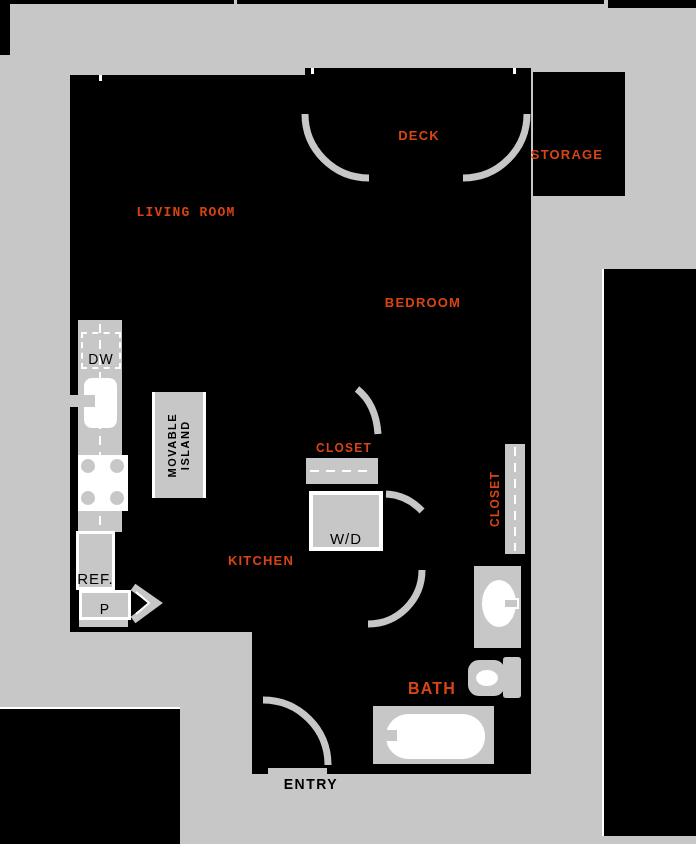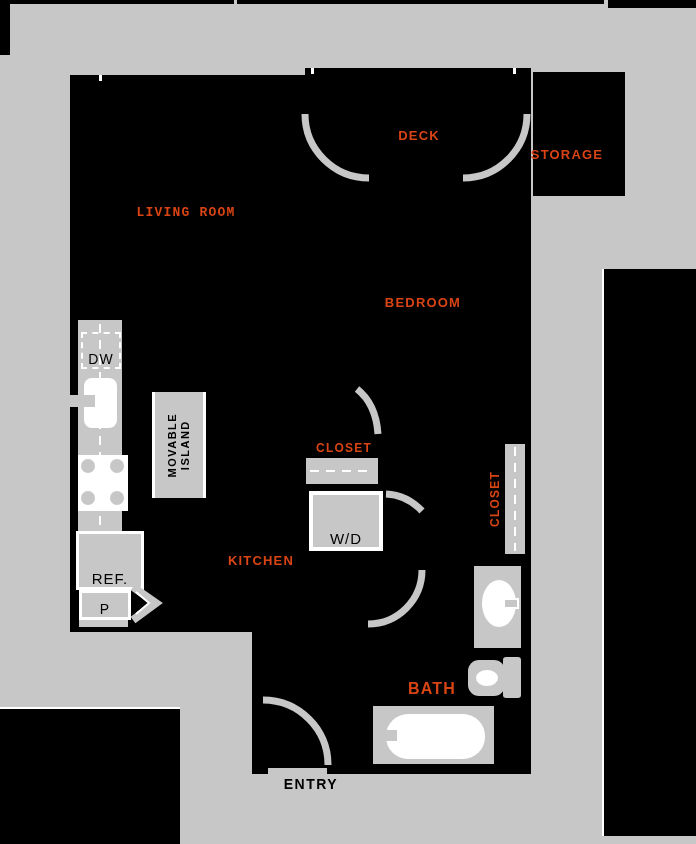--- a/index.html
+++ b/index.html
@@ -58,21 +58,21 @@
   <div class="abs" style="left:84px;top:378px;width:33px;height:50px;background:#fff;border-radius:8px;"></div>
   <div class="abs fix" style="left:68px;top:395px;width:27px;height:12px;"></div>
 
   <div class="abs" style="left:78px;top:455px;width:50px;height:56px;background:#fff;">
     <div class="burner" style="left:3px;top:4px;"></div>
     <div class="burner" style="left:32px;top:4px;"></div>
     <div class="burner" style="left:3px;top:36px;"></div>
     <div class="burner" style="left:32px;top:36px;"></div>
   </div>
 
-  <div class="abs white-border3 boxlabel" style="left:76px;top:531px;width:68px;height:59px;font-size:15px;">
+  <div class="abs white-border3 boxlabel" style="left:76px;top:531px;width:39px;height:59px;font-size:15px;">
     <span>REF.</span>
   </div>
   <div class="abs white-border3 boxlabel" style="left:79px;top:590px;width:52px;height:30px;font-size:14px;">
     <span>P</span>
   </div>
   <div class="abs fix" style="left:79px;top:620px;width:49px;height:7px;"></div>
 
   <div class="abs island" style="left:152px;top:392px;width:54px;height:106px;">
     <span>MOVABLE ISLAND</span>
   </div>

